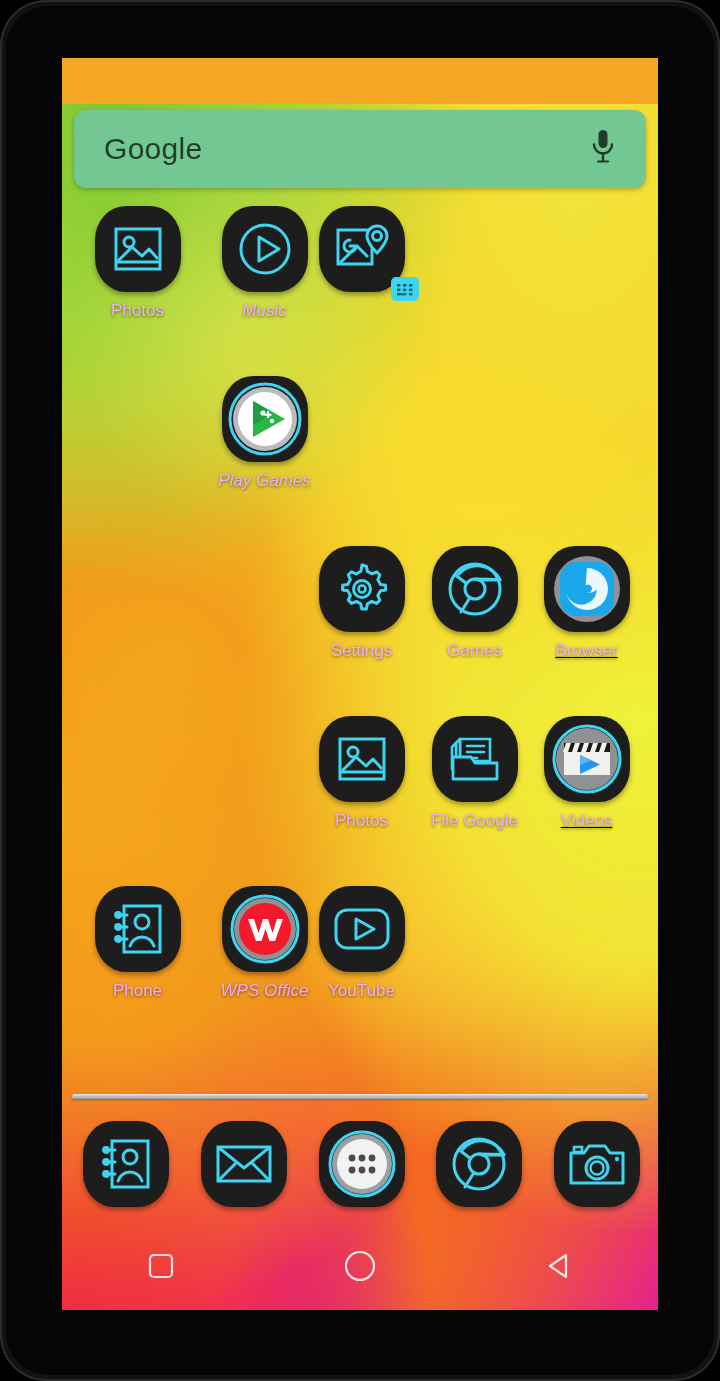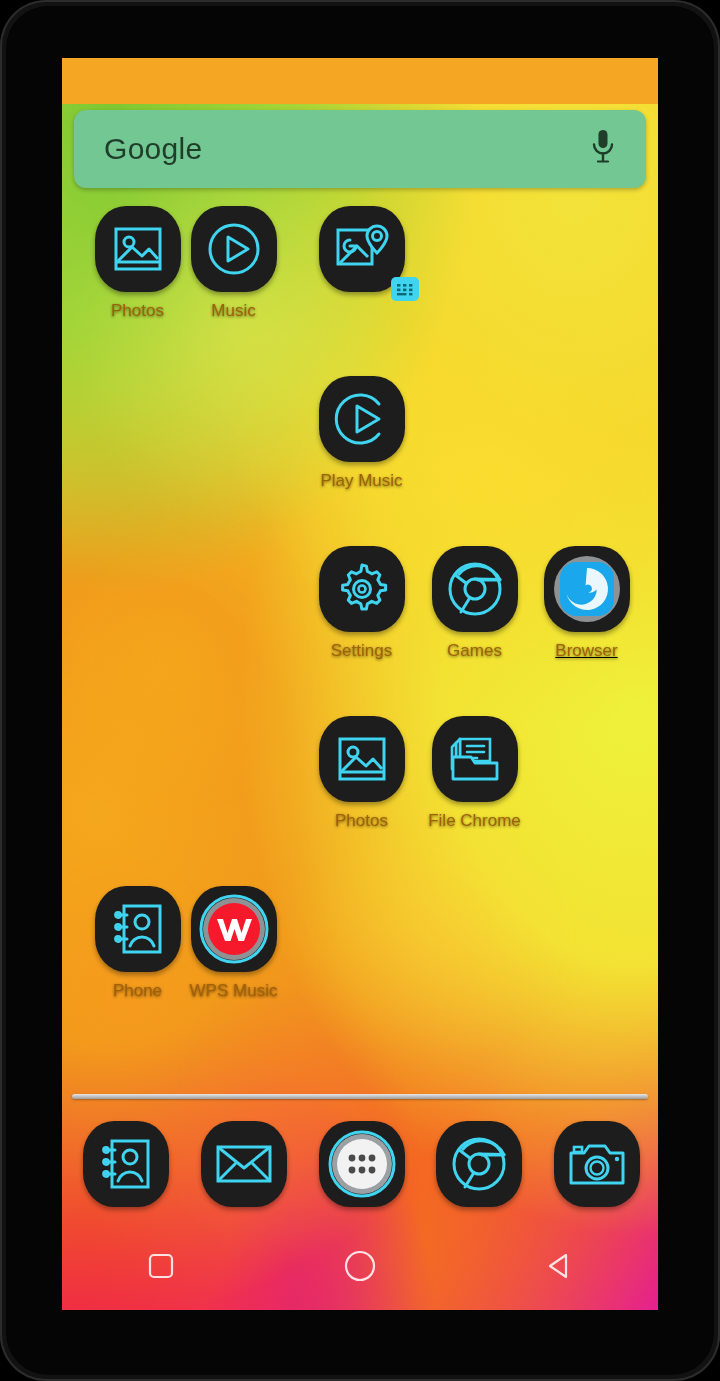--- a/index.html
+++ b/index.html
@@ -63,32 +63,32 @@
     margin-left:30px;font-size:30px;color:#1f3d29;letter-spacing:.3px;
   }
   #searchbar .mic{margin-left:auto;margin-right:30px;display:block;}
 
   
   #grid{position:absolute;left:0;top:148px;width:100%;}
   .row{position:relative;height:170px;}
   .cell{
     position:absolute;width:125px;text-align:center;
   }
-  .c1{left:13px;} .c2{left:109px;} .c3{left:237px;} .c4{left:350px;} .c5{left:462px;text-decoration:underline;}
+  .c1{left:13px;} .c2{left:140px;font-style:italic;} .c3{left:237px;} .c4{left:350px;} .c5{left:462px;text-decoration:underline;}
 
   .sq{
     position:relative;width:86px;height:86px;margin:0 auto;
     background:#1d1d1d;
     border-radius:31px/34px;
     box-shadow:0 3px 5px rgba(0,0,0,.35);
     display:flex;align-items:center;justify-content:center;
   }
   .sq svg{display:block;}
   .label{
-    margin-top:9px;font-size:17px;color:#a16207;white-space:nowrap;
+    margin-top:9px;font-size:17px;color:#f0abfc;white-space:nowrap;
     text-shadow:0 1px 3px rgba(0,0,0,.55);
   }
   .badge{
     position:absolute;right:-14px;bottom:-9px;width:28px;height:24px;
     background:#3fd4ef;border-radius:5px;
     display:flex;align-items:center;justify-content:center;
   }
 
   
   #divider{
@@ -185,30 +185,37 @@
               </svg>
             </span>
           </div>
           <div class="label"></div>
         </div>
       </div>
 
       <div class="row">
 
 
-
-        <div class="cell c3">
-          <div class="sq">
-            <svg width="58" height="58" viewBox="0 0 58 58">
-              <path d="M46 14 A24 24 0 1 0 46 44" fill="none" stroke="#3fd4ef" stroke-width="3" stroke-linecap="round"></path>
-              <path d="M24 16 L46 29 L24 42 Z" fill="none" stroke="#3fd4ef" stroke-width="3" stroke-linejoin="round"></path>
-            </svg>
-          </div>
-          <div class="label">Play Music</div>
-        </div>
+        <div class="cell c2">
+          <div class="sq">
+            <svg width="76" height="76" viewBox="0 0 76 76">
+              <circle cx="38" cy="38" r="35" fill="none" stroke="#3fd4ef" stroke-width="3"></circle>
+              <circle cx="38" cy="38" r="32" fill="#b9bcbd"></circle>
+              <circle cx="38" cy="38" r="27" fill="#ffffff"></circle>
+              <path d="M26 20 L58 38 L26 56 Z" fill="#2ab548"></path>
+              <path d="M26 20 L46 32 L26 44 Z" fill="#1f9e3d"></path>
+              <circle cx="36" cy="32" r="2.6" fill="#ffffff"></circle>
+              <circle cx="45" cy="40" r="2.2" fill="#ffffff"></circle>
+              <rect x="40" y="30" width="2.2" height="7" fill="#ffffff"></rect>
+              <rect x="37.4" y="32.6" width="7" height="2.2" fill="#ffffff"></rect>
+            </svg>
+          </div>
+          <div class="label">Play Games</div>
+        </div>
+
       </div>
 
       <div class="row">
 
         <div class="cell c3">
           <div class="sq">
             <svg width="56" height="56" viewBox="0 0 56 56">
               <path d="M28 4 l4.4 1.1 .9 5.2 a18.6 18.6 0 0 1 4.5 2.6 l4.9-2.1 3.2 3.2 -2.1 4.9 a18.6 18.6 0 0 1 2.6 4.5 l5.2 .9 0 4.6 -5.2 .9 a18.6 18.6 0 0 1 -2.6 4.5 l2.1 4.9 -3.2 3.2 -4.9-2.1 a18.6 18.6 0 0 1 -4.5 2.6 l-.9 5.2 -4.6 0 -.9-5.2 a18.6 18.6 0 0 1 -4.5-2.6 l-4.9 2.1 -3.2-3.2 2.1-4.9 a18.6 18.6 0 0 1 -2.6-4.5 l-5.2-.9 0-4.6 5.2-.9 a18.6 18.6 0 0 1 2.6-4.5 l-2.1-4.9 3.2-3.2 4.9 2.1 a18.6 18.6 0 0 1 4.5-2.6 l.9-5.2 z" fill="none" stroke="#3fd4ef" stroke-width="3" stroke-linejoin="round"></path>
               <circle cx="28" cy="28" r="8.5" fill="none" stroke="#3fd4ef" stroke-width="3"></circle>
               <circle cx="28" cy="28" r="3.5" fill="none" stroke="#3fd4ef" stroke-width="2.6"></circle>
@@ -262,23 +269,43 @@
             <svg width="56" height="52" viewBox="0 0 56 52">
               <path d="M13 6 L43 6 L43 28 L13 28 Z" fill="#1d1d1d" stroke="#3fd4ef" stroke-width="2.6"></path>
               <path d="M9 10 L13 6 L13 28 L9 32 Z" fill="#1d1d1d" stroke="#3fd4ef" stroke-width="2.6" stroke-linejoin="round"></path>
               <path d="M5 14 L9 10 L9 32 L5 36 Z" fill="#1d1d1d" stroke="#3fd4ef" stroke-width="2.6" stroke-linejoin="round"></path>
               <line x1="20" y1="13" x2="37" y2="13" stroke="#3fd4ef" stroke-width="2.6" stroke-linecap="round"></line>
               <line x1="20" y1="19" x2="37" y2="19" stroke="#3fd4ef" stroke-width="2.6" stroke-linecap="round"></line>
               <line x1="20" y1="25" x2="30" y2="25" stroke="#3fd4ef" stroke-width="2.6" stroke-linecap="round"></line>
               <path d="M6 24 L24 24 L28 30 L50 30 L50 46 L6 46 Z" fill="#1d1d1d" stroke="#3fd4ef" stroke-width="2.8" stroke-linejoin="round"></path>
             </svg>
           </div>
-          <div class="label">File Chrome</div>
-        </div>
-
+          <div class="label">File Google</div>
+        </div>
+
+        <div class="cell c5">
+          <div class="sq">
+            <svg width="76" height="76" viewBox="0 0 76 76">
+              <circle cx="38" cy="38" r="33" fill="none" stroke="#3fd4ef" stroke-width="3"></circle>
+              <circle cx="38" cy="38" r="31" fill="#8e9294"></circle>
+              <rect x="15" y="22" width="46" height="32" fill="#f0f0ec"></rect>
+              <rect x="15" y="22" width="46" height="9" fill="#1a1a1a"></rect>
+              <g fill="#f0f0ec">
+                <path d="M17 22 L22 22 L19 31 L14 31 Z"></path>
+                <path d="M26 22 L31 22 L28 31 L23 31 Z"></path>
+                <path d="M35 22 L40 22 L37 31 L32 31 Z"></path>
+                <path d="M44 22 L49 22 L46 31 L41 31 Z"></path>
+                <path d="M53 22 L58 22 L55 31 L50 31 Z"></path>
+              </g>
+              <path d="M31 34 L51 43.5 L31 53 Z" fill="#2196f3"></path>
+              <path d="M31 34 L42 39.2 L31 44.5 Z" fill="#57b4f7"></path>
+            </svg>
+          </div>
+          <div class="label">Videos</div>
+        </div>
       </div>
 
       <div class="row">
 
         <div class="cell c1">
           <div class="sq">
             <svg width="52" height="54" viewBox="0 0 52 54">
               <rect x="12" y="4" width="36" height="46" fill="none" stroke="#3fd4ef" stroke-width="3"></rect>
               <circle cx="30" cy="20" r="7" fill="none" stroke="#3fd4ef" stroke-width="3"></circle>
               <path d="M18 44 a12.5 12.5 0 0 1 24 0" fill="none" stroke="#3fd4ef" stroke-width="3" stroke-linecap="round"></path>
@@ -299,23 +326,32 @@
 
         <div class="cell c2">
           <div class="sq">
             <svg width="76" height="76" viewBox="0 0 76 76">
               <circle cx="38" cy="38" r="33" fill="none" stroke="#3fd4ef" stroke-width="3"></circle>
               <circle cx="38" cy="38" r="31" fill="#8e9294"></circle>
               <circle cx="38" cy="38" r="26" fill="#f5192b"></circle>
               <path d="M21 28 L27 28 L31.5 42 L36 28 L41 28 L45.5 42 L50 28 L56 28 L48 50 L42.5 50 L38.5 38 L34.5 50 L29 50 Z" fill="#ffffff"></path>
             </svg>
           </div>
-          <div class="label">WPS Music</div>
-        </div>
-
+          <div class="label">WPS Office</div>
+        </div>
+
+        <div class="cell c3">
+          <div class="sq">
+            <svg width="58" height="44" viewBox="0 0 58 44">
+              <rect x="3" y="3" width="52" height="38" rx="11" fill="none" stroke="#3fd4ef" stroke-width="3"></rect>
+              <path d="M23 12 L41 22 L23 32 Z" fill="none" stroke="#3fd4ef" stroke-width="3" stroke-linejoin="round"></path>
+            </svg>
+          </div>
+          <div class="label">YouTube</div>
+        </div>
 
       </div>
     </div>
 
     <div id="divider"></div>
 
     <div id="dock">
 
       <div class="dcell d1">
         <div class="sq">

